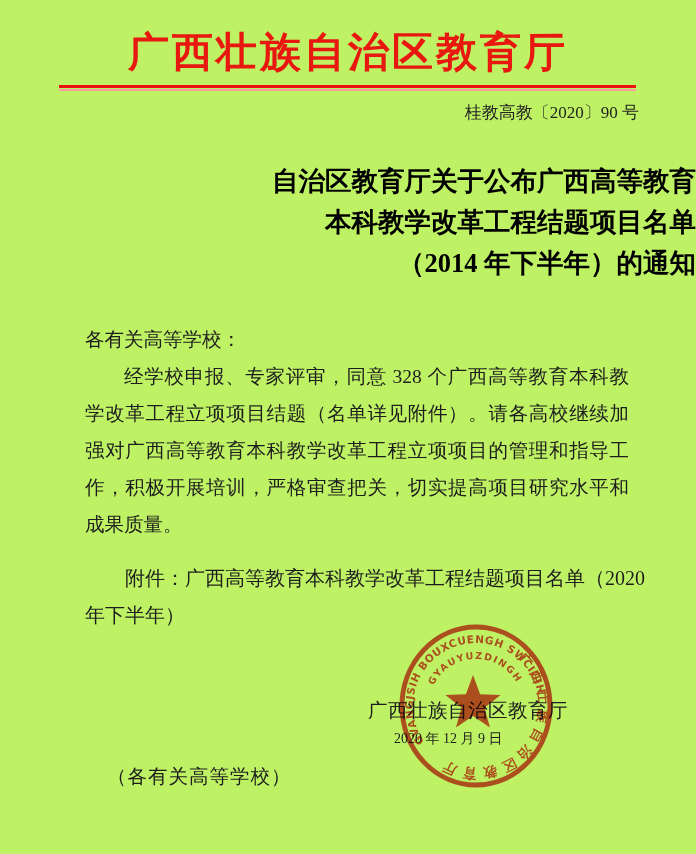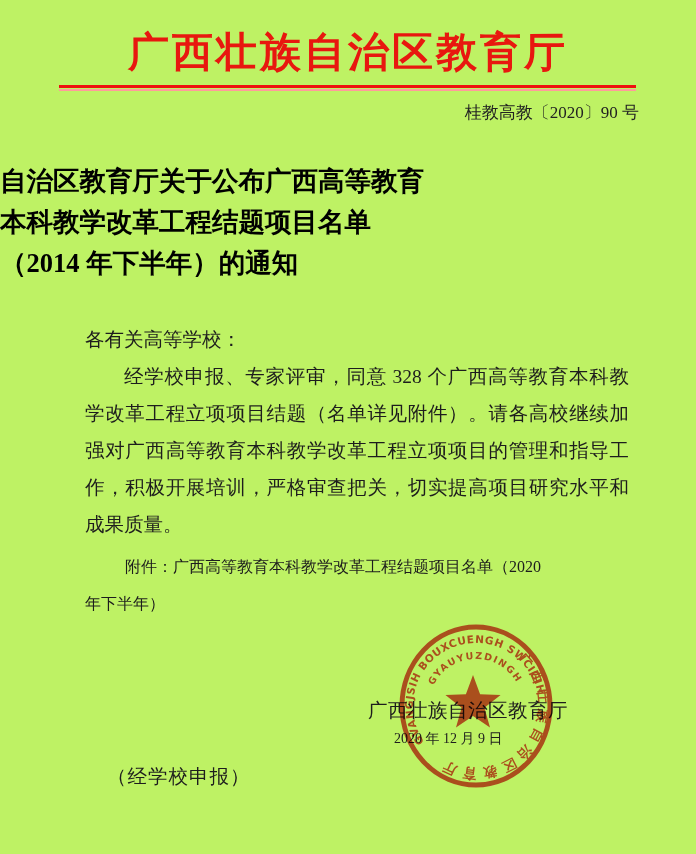--- a/index.html
+++ b/index.html
@@ -28,36 +28,36 @@
 
   .doc-number {
     position:absolute; top:101px; right:57px;
     font-size:17px; color:#222;
     white-space:nowrap;
   }
 
   
   .notice-title {
     position:absolute; top:161px; left:0; width:100%;
-    text-align:left;
+    text-align:right;
     font-size:26.5px; font-weight:bold; color:#000;
     line-height:41px;
   }
 
   
   .body-block {
     position:absolute; left:85px; top:321px; width:544px;
     font-size:19.5px; line-height:37px;
     text-align:justify;
   }
   .paragraph { text-indent:39px; }
 
   .attachment {
-    position:absolute; left:85px; top:548px; width:560px;
-    font-size:16px; line-height:37px;
+    position:absolute; left:85px; top:560px; width:560px;
+    font-size:20px; line-height:37px;
   }
   .attachment .line1 { text-indent:40px; white-space:nowrap; }
   .attachment .line2 { }
 
   
   .sig-agency {
     position:absolute; left:368px; top:697px;
     font-size:19.5px; letter-spacing:0.5px; white-space:nowrap;
   }
   .sig-date {
@@ -130,15 +130,15 @@
       <text class="cn-ring" fill="#e23b2e">
         <textPath href="#outerRing" startOffset="46%">广西壮族自治区教育厅</textPath>
       </text>
       <text class="inner-ring" fill="#e23b2e">
         <textPath href="#innerArc" startOffset="4%">GYAUYUZDINGH</textPath>
       </text>
       <polygon fill="#e23b2e" points="78,55 85.1,74.3 105.6,75 89.4,87.7 95,107.5 78,96 61,107.5 66.6,87.7 50.4,75 70.9,74.3"></polygon>
     </svg>
   </div>
 
-  <div class="footer-note">（经学校申报）</div>
+  <div class="footer-note">（各有关高等学校）</div>
 
 </div>
 
 </body></html>

